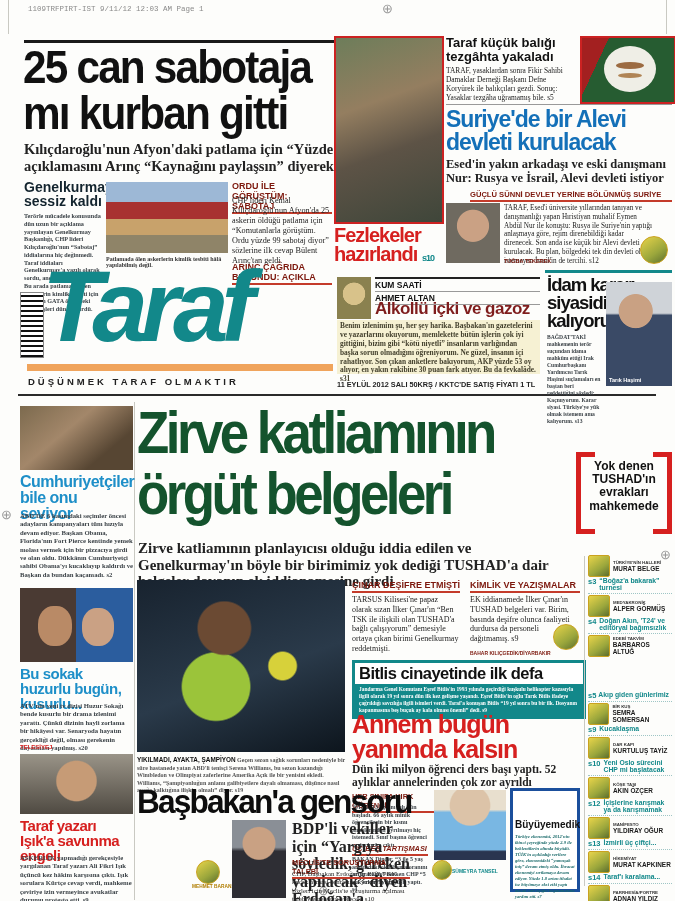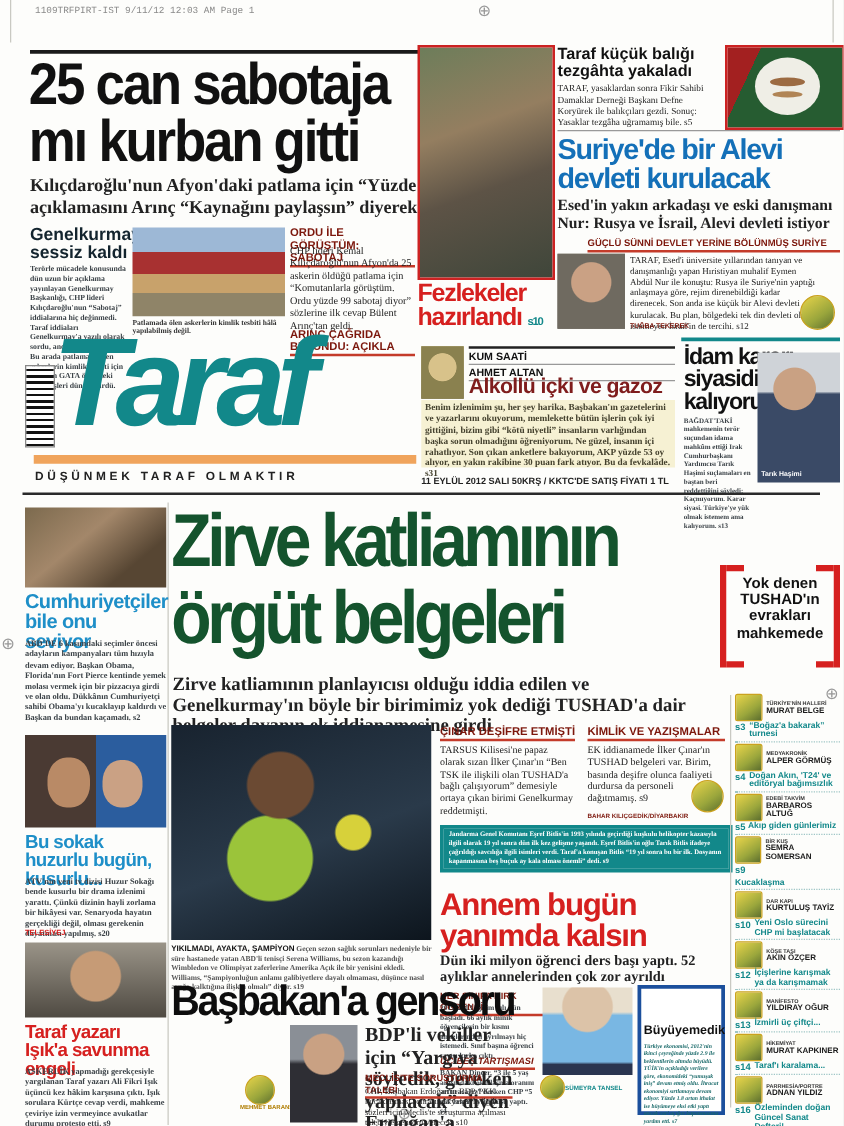--- a/index.html
+++ b/index.html
@@ -155,20 +155,21 @@
                   linear-gradient(160deg,#18232f,#2a3a4a 55%,#0d151d);"></div>
 
   <div class="abs kick" style="left:352px;top:580px;width:108px;font-size:9px;">ÇINAR DEŞİFRE ETMİŞTİ</div>
   <div class="abs body-s" style="left:352px;top:595px;width:108px;font-size:8px;">TARSUS Kilisesi'ne papaz olarak sızan İlker Çınar'ın “Ben TSK ile ilişkili olan TUSHAD'a bağlı çalışıyorum” demesiyle ortaya çıkan birimi Genelkurmay reddetmişti.</div>
   <div class="abs kick" style="left:470px;top:580px;width:110px;font-size:9px;">KİMLİK VE YAZIŞMALAR</div>
   <div class="abs body-s" style="left:470px;top:595px;width:110px;font-size:8px;">EK iddianamede İlker Çınar'ın TUSHAD belgeleri var. Birim, basında deşifre olunca faaliyeti durdursa da personeli dağıtmamış. s9</div>
   <div class="abs avatar" style="left:553px;top:624px;width:24px;height:24px;"></div>
   <div class="abs sans" style="left:470px;top:650px;font-size:5px;font-weight:bold;color:#7c170c;">BAHAR KILIÇGEDİK/DİYARBAKIR</div>
 
   <div class="abs" style="left:352px;top:660px;width:228px;border:3px solid #12888a;background:#fff;">
+    <div class="sans" style="font-size:16.5px;font-weight:bold;letter-spacing:-.5px;color:#111;padding:1px 4px;">Bitlis cinayetinde ilk defa</div>
     <div style="background:#12888a;color:#fff;font-size:5.4px;font-weight:bold;line-height:1.3;padding:2px 4px;">Jandarma Genel Komutanı Eşref Bitlis'in 1993 yılında geçirdiği kuşkulu helikopter kazasıyla ilgili olarak 19 yıl sonra dün ilk kez gelişme yaşandı. Eşref Bitlis'in oğlu Tarık Bitlis ifadeye çağrıldığı savcılığa ilgili isimleri verdi. Taraf'a konuşan Bitlis “19 yıl sonra bu bir ilk. Dosyanın kapanmasına beş buçuk ay kala olması önemli” dedi. s9</div>
   </div>
 
   <div class="abs red-h" style="left:352px;top:712px;font-size:25px;line-height:.98;letter-spacing:-1px;">
     <div>Annem bugün</div>
     <div>yanımda kalsın</div>
   </div>
   <div class="abs" style="left:352px;top:763px;width:228px;font-size:11.5px;font-weight:bold;line-height:1.1;color:#222;">Dün iki milyon öğrenci ders başı yaptı. 52 aylıklar annelerinden çok zor ayrıldı</div>
   <div class="abs kick" style="left:352px;top:792px;width:90px;font-size:7.4px;">HER SINIFA KIRK ÖĞRENCİ</div>
   <div class="abs body-xs" style="left:352px;top:804px;width:76px;font-size:6px;">2012-2013 eğitim yılı dün başladı. 66 aylık minik öğrencilerin bir kısmı annelerinden ayrılmayı hiç istemedi. Sınıf başına öğrenci sayısı kırka çıktı.</div>
@@ -232,35 +233,35 @@
     </div>
 
     <div class="railitem" style="padding:1px 0;border-bottom:1px dotted #9fc6c6;">
       <div style="display:flex;gap:3px;align-items:center;">
         <div class="avatar" style="width:20px;height:20px;border-radius:2px;"></div>
         <div>
             <div style="font-size:4.4px;font-weight:bold;color:#333;">EDEBİ TAKVİM</div>
              <div style="font-size:6.4px;font-weight:bold;">BARBAROS ALTUĞ</div>
           </div>
       </div>
-      <div style="display:flex;gap:2px;">
+      <div style="display:flex;gap:2px;margin-top:34px;">
           <span class="pn" style="font-size:7.5px;">s5</span>
         <span class="t" style="font-size:6.8px;line-height:1.1;">Akıp giden günlerimiz</span>
         </div>
     </div>
 
     <div class="railitem" style="padding:1px 0;border-bottom:1px dotted #9fc6c6;">
       <div style="display:flex;gap:3px;align-items:center;">
         <div class="avatar" style="width:20px;height:20px;border-radius:2px;"></div>
         <div>
             <div style="font-size:4.4px;font-weight:bold;color:#333;">BİR KUŞ</div>
              <div style="font-size:6.4px;font-weight:bold;">SEMRA SOMERSAN</div>
           </div>
       </div>
-      <div style="display:flex;gap:3px;flex-direction:column;">
+      <div style="display:flex;gap:3px;">
           <span class="pn" style="font-size:7.5px;">s9</span>
         <span class="t" style="font-size:6.8px;line-height:1.1;">Kucaklaşma</span>
         </div>
     </div>
 
     <div class="railitem" style="padding:1px 0;border-bottom:1px dotted #9fc6c6;">
       <div style="display:flex;gap:3px;align-items:center;">
         <div class="avatar" style="width:20px;height:20px;border-radius:2px;"></div>
         <div>
             <div style="font-size:4.4px;font-weight:bold;color:#333;">DAR KAPI</div>

